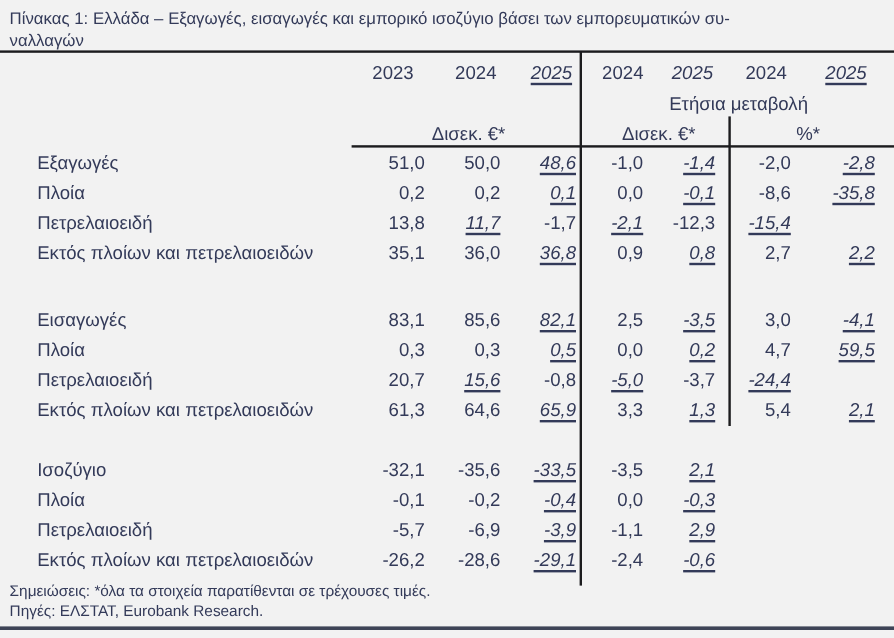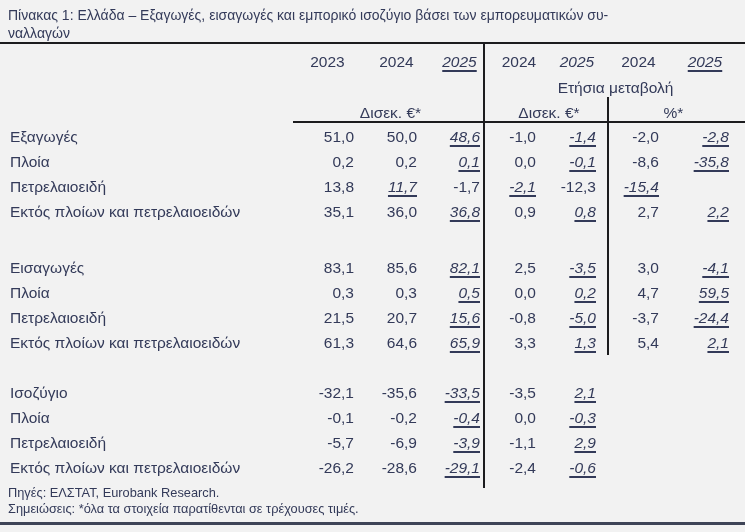--- a/index.html
+++ b/index.html
@@ -19,21 +19,21 @@
   .trow{display:grid;grid-template-columns:275px 75px 63px 63px 56px 60px 63px 70px;}
   .thead{position:absolute;left:15px;top:48px;width:725px;}
   .yrow{height:28px;line-height:28px;}
   .grow{height:24px;line-height:24px;}
   .urow{height:25px;line-height:25px;}
   .block{position:absolute;left:8px;width:725px;}
   #block0{top:124px;} #block1{top:255px;} #block2{top:380px;}
   .block .trow{height:25px;line-height:25px;}
   .cell{font-size:15.5px;white-space:nowrap;}
   .num{text-align:right;padding-right:4px;}
-  .label{text-align:left;padding-left:2px;}
+  .label{text-align:left;padding-left:2px;margin-left:21px;}
   .center{text-align:center;}
   .yc{text-align:center;}
   .proj{font-style:italic;text-decoration:underline;text-decoration-thickness:1.5px;text-underline-offset:3px;}
   .ital{font-style:italic;}
   .sp-levels{grid-column:2/5;}
   .sp-change{grid-column:5/9;}
   .sp-ceur{grid-column:5/7;}
   .sp-cpct{grid-column:7/9;}
   .footer{position:absolute;left:8px;top:485px;font-size:12.8px;line-height:16px;}
 </style>
@@ -138,21 +138,20 @@
     <div class="cell num">0,3</div>
     <div class="cell num proj">0,5</div>
     <div class="cell num">0,0</div>
     <div class="cell num proj">0,2</div>
     <div class="cell num">4,7</div>
     <div class="cell num proj">59,5</div>
   </div>
 
   <div class="trow">
     <div class="cell label">Πετρελαιοειδή</div>
-    <div class="cell num">21,5</div>
     <div class="cell num">20,7</div>
     <div class="cell num proj">15,6</div>
     <div class="cell num">-0,8</div>
     <div class="cell num proj">-5,0</div>
     <div class="cell num">-3,7</div>
     <div class="cell num proj">-24,4</div>
   </div>
 
   <div class="trow">
     <div class="cell label">Εκτός πλοίων και πετρελαιοειδών</div>
@@ -205,17 +204,17 @@
     <div class="cell num">-28,6</div>
     <div class="cell num proj">-29,1</div>
     <div class="cell num">-2,4</div>
     <div class="cell num proj">-0,6</div>
     <div class="cell num"></div>
     <div class="cell num proj"></div>
   </div>
 </div>
 
   <div class="footer">
+    <div>Σημειώσεις: *όλα τα στοιχεία παρατίθενται σε τρέχουσες τιμές.</div>
     <div>Πηγές: ΕΛΣΤΑΤ, Eurobank Research.</div>
-    <div>Σημειώσεις: *όλα τα στοιχεία παρατίθενται σε τρέχουσες τιμές.</div>
   </div>
 
 </div>
 
 </body></html>

